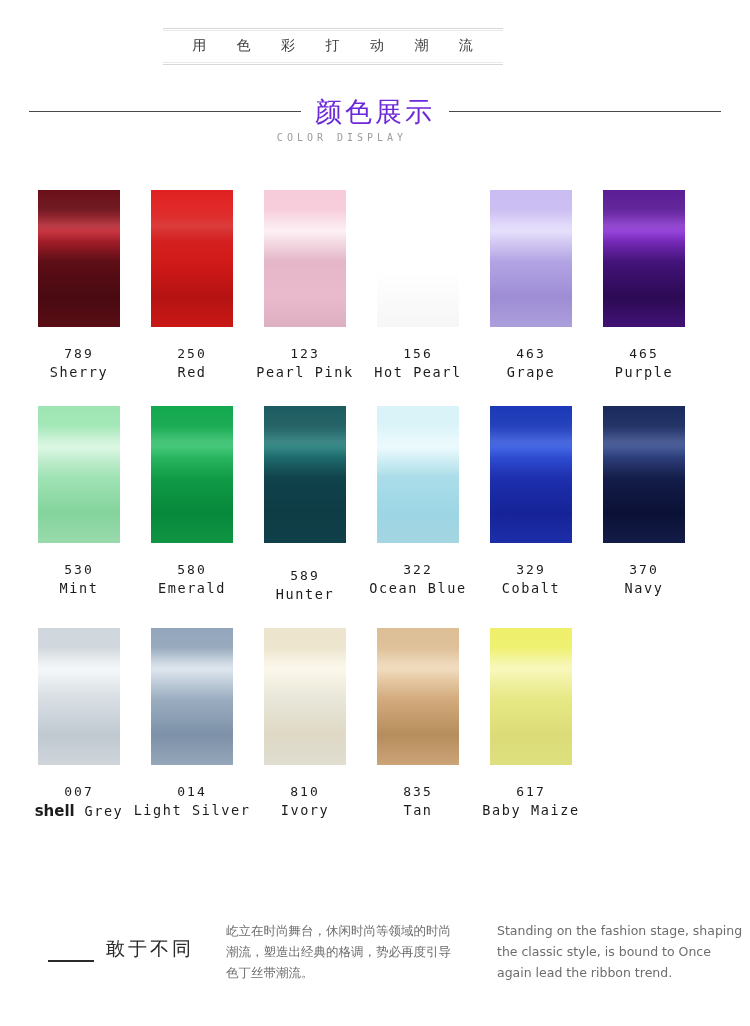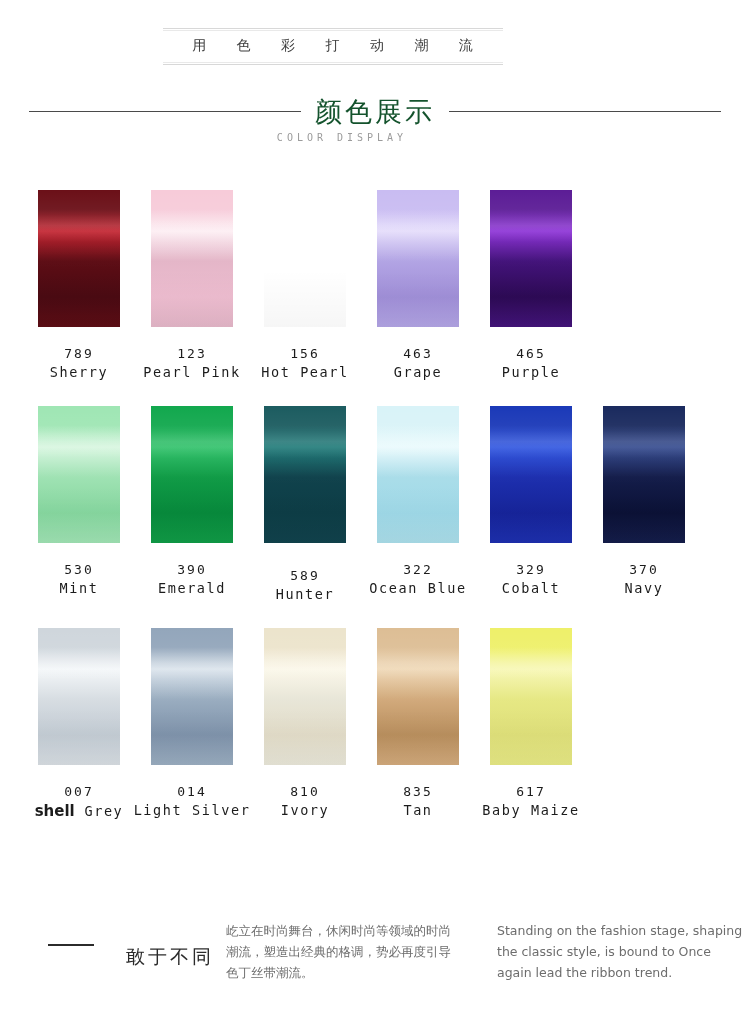--- a/index.html
+++ b/index.html
@@ -58,21 +58,21 @@
   .rule {
     height: 1px;
     background: #4a4a4a;
     flex: 0 0 auto;
   }
   .rule.left  { width: 272px; margin-right: 14px; }
   .rule.right { width: 272px; margin-left: 14px; }
   .heading-title {
     font-size: 27px;
     letter-spacing: 3px;
-    color: #14532d;
+    color: #6d28d9;
     font-family: "DejaVu Sans", "Liberation Sans", sans-serif;
     white-space: nowrap;
     line-height: 1;
   }
   .subheading {
     position: absolute;
     left: 0; top: 132px;
     width: 684px;
     text-align: center;
     font-size: 10px;
@@ -157,24 +157,23 @@
   .footer {
     position: absolute;
     left: 0;
     top: 908px;
     width: 750px;
     height: 100px;
   }
   .footer-tag {
     position: absolute;
     left: 48px;
-    top: 36px;
+    top: 28px;
     display: flex;
-    align-items: flex-start;
-    gap: 20px;
+    align-items: flex-end;
   }
   .tag-rule {
     width: 46px;
     height: 2px;
     background: #2b2b2b;
     margin-right: 12px;
   }
   .tag-text {
     font-size: 19px;
     letter-spacing: 3px;
@@ -215,20 +214,27 @@
 <div class="grid" id="swatch-grid">
     <div class="row">
       <div class="cell">
         <div class="swatch" style="background: linear-gradient(rgb(107, 16, 24) 0%, rgb(107, 16, 24) 14%, rgb(194, 31, 44) 30%, rgb(93, 13, 21) 52%, rgb(74, 10, 18) 78%, rgb(93, 13, 21) 100%);"></div>
         <div class="labels">
           <div class="code">789</div>
           <div class="name">Sherry</div>
         </div>
       </div>
       <div class="cell">
+        <div class="swatch" style="background: linear-gradient(rgb(224, 32, 32) 0%, rgb(224, 32, 32) 14%, rgb(212, 27, 27) 30%, rgb(208, 26, 24) 52%, rgb(184, 18, 18) 78%, rgb(208, 26, 24) 100%);"></div>
+        <div class="labels">
+          <div class="code">250</div>
+          <div class="name">Red</div>
+        </div>
+      </div>
+      <div class="cell">
         <div class="swatch" style="background: linear-gradient(rgb(247, 203, 217) 0%, rgb(247, 203, 217) 14%, rgb(253, 238, 243) 30%, rgb(228, 182, 200) 52%, rgb(238, 189, 208) 78%, rgb(228, 182, 200) 100%);"></div>
         <div class="labels">
           <div class="code">123</div>
           <div class="name wide">Pearl Pink</div>
         </div>
       </div>
       <div class="cell">
         <div class="swatch"></div>
         <div class="labels">
           <div class="code">156</div>
@@ -254,21 +260,21 @@
       <div class="cell">
         <div class="swatch" style="background: linear-gradient(rgb(159, 230, 180) 0%, rgb(159, 230, 180) 14%, rgb(216, 246, 224) 30%, rgb(159, 226, 179) 52%, rgb(134, 215, 159) 78%, rgb(159, 226, 179) 100%);"></div>
         <div class="labels">
           <div class="code">530</div>
           <div class="name">Mint</div>
         </div>
       </div>
       <div class="cell">
         <div class="swatch" style="background: linear-gradient(rgb(18, 168, 78) 0%, rgb(18, 168, 78) 14%, rgb(47, 193, 105) 30%, rgb(16, 155, 70) 52%, rgb(7, 138, 60) 78%, rgb(16, 155, 70) 100%);"></div>
         <div class="labels">
-          <div class="code">390</div>
+          <div class="code">580</div>
           <div class="name">Emerald</div>
         </div>
       </div>
       <div class="cell drop">
         <div class="swatch" style="background: linear-gradient(rgb(28, 92, 96) 0%, rgb(28, 92, 96) 14%, rgb(30, 122, 120) 30%, rgb(16, 66, 76) 52%, rgb(13, 61, 70) 78%, rgb(16, 66, 76) 100%);"></div>
         <div class="labels">
           <div class="code">589</div>
           <div class="name">Hunter</div>
         </div>
       </div>

